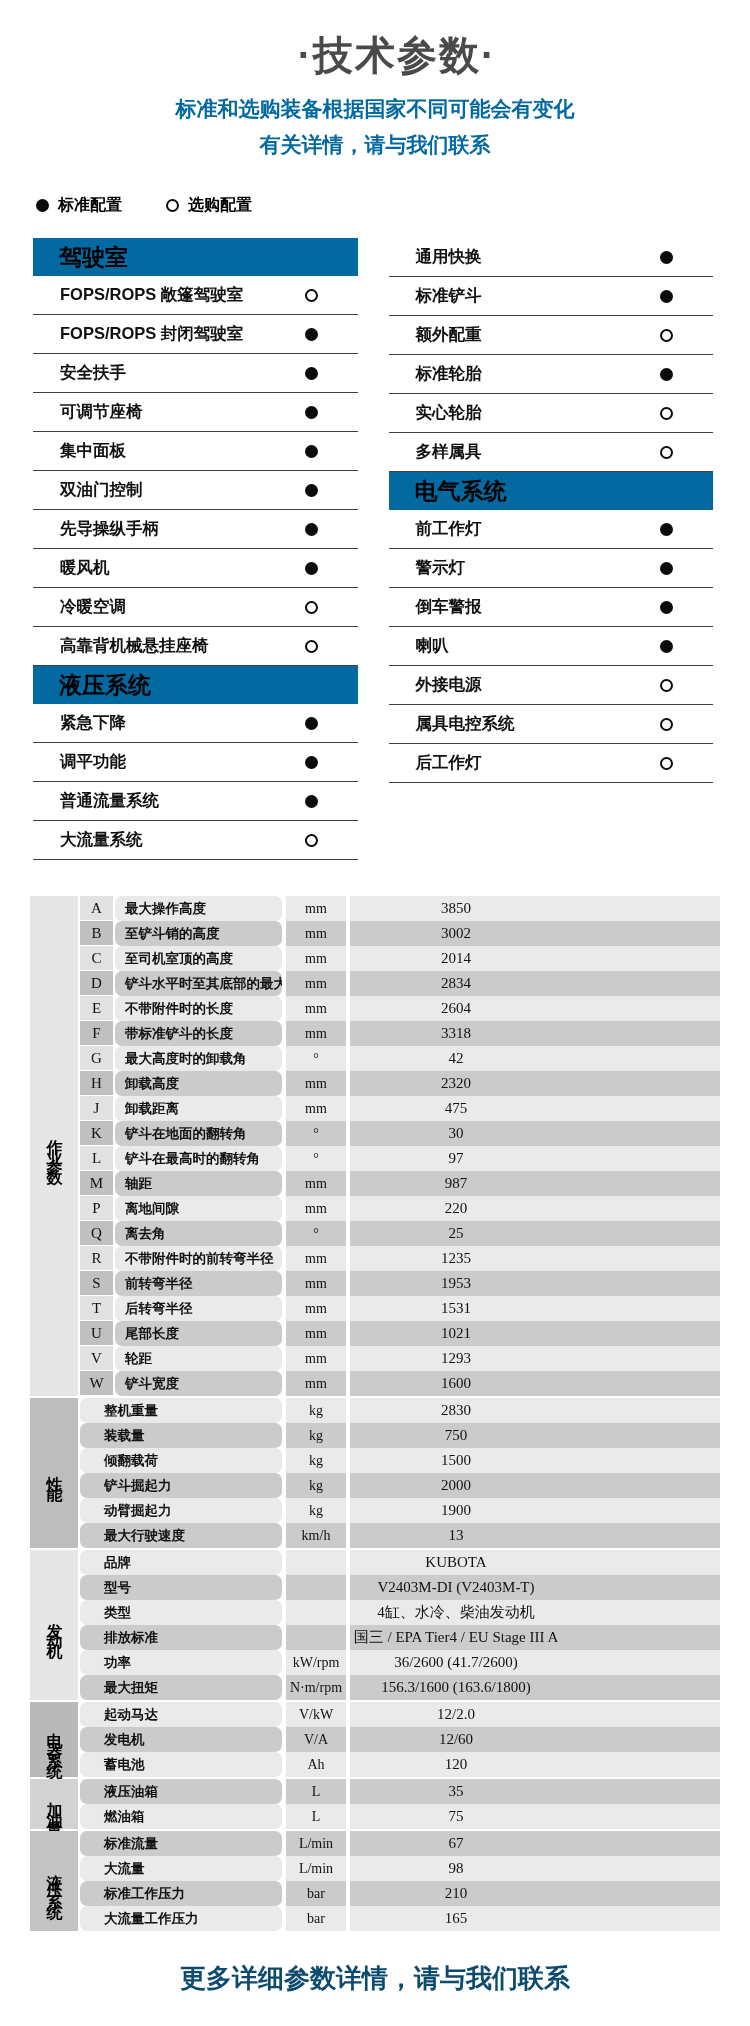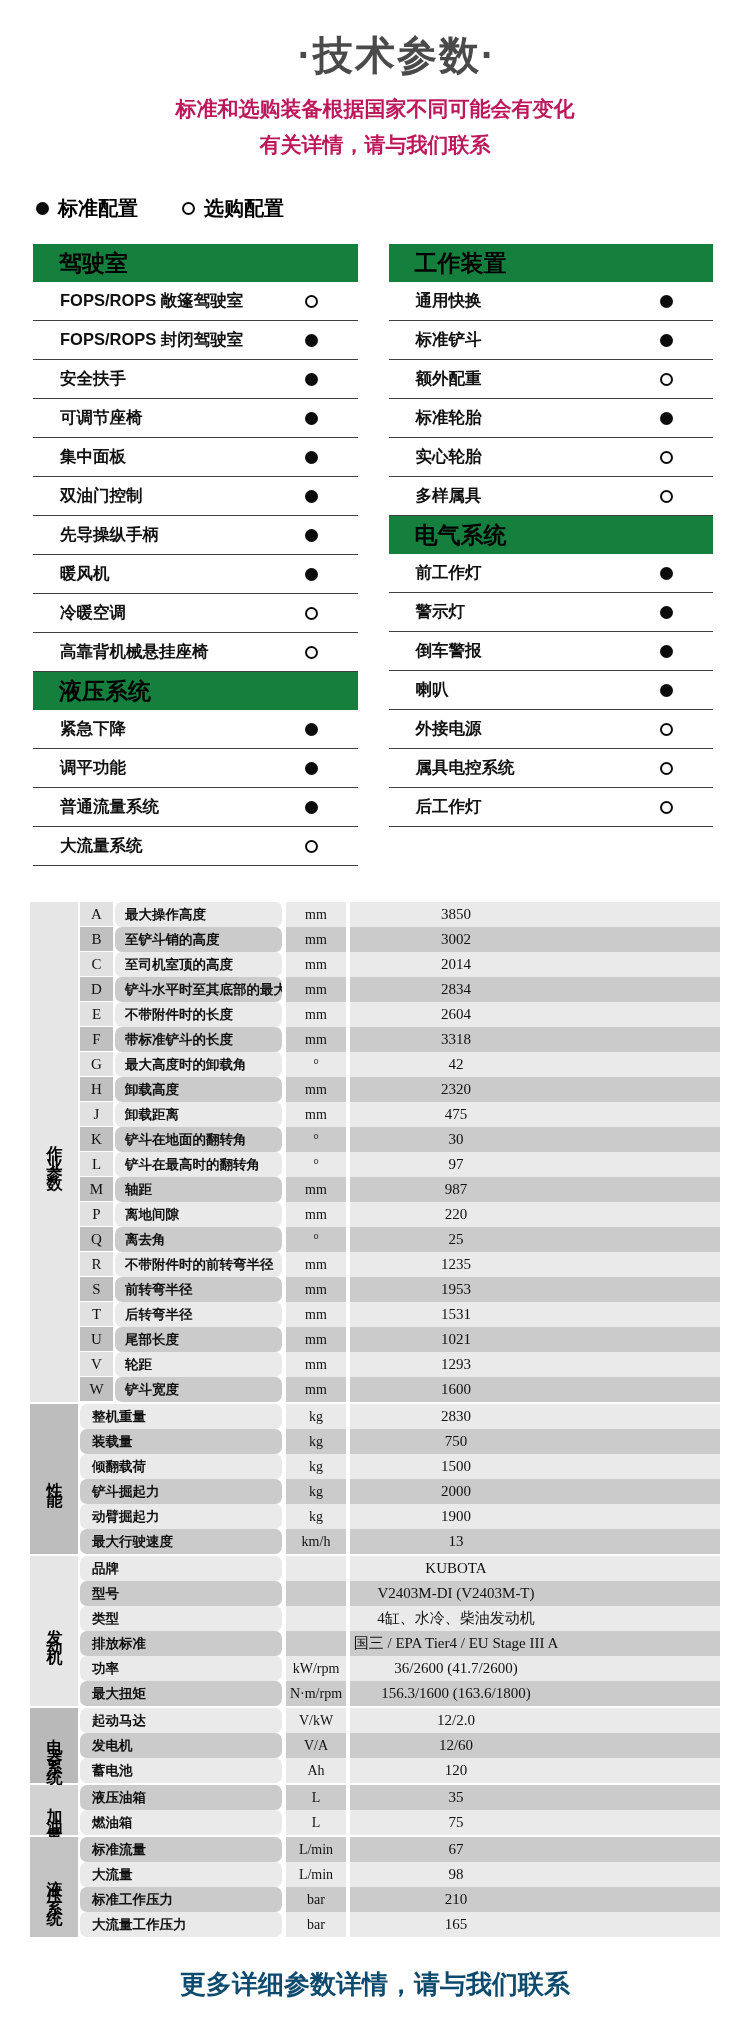--- a/index.html
+++ b/index.html
@@ -4,53 +4,53 @@
 <style>
   * { box-sizing: border-box; }
   html,body { margin:0; padding:0; background:#fff; }
   body {
     width:750px; height:2026px; overflow:hidden;
     font-family:"Liberation Sans", sans-serif; color:#111;
   }
   
   .hdr { text-align:center; }
   .title { margin:28px 0 0; font-size:40px; font-weight:bold; color:#4a4a4a; letter-spacing:2px;padding-left:44px; }
-  .subtitle { margin:12px 0 0; font-size:21px; font-weight:bold; color:#be185d; }
+  .subtitle { margin:12px 0 0; font-size:21px; font-weight:bold; color:#0369a1; }
   .subtitle + .subtitle { margin-top:8px; }
   
   .legend { margin:36px 0 0 36px; display:flex; align-items:center; gap:44px;
-            font-size:20px; font-weight:bold; color:#000; }
+            font-size:16px; font-weight:bold; color:#000; }
   .legend-item { display:flex; align-items:center; gap:9px; }
   .dot { width:13px; height:13px; border-radius:50%; display:inline-block; flex:0 0 auto; }
   .dot.filled { background:#0b0b0b; }
   .dot.empty  { background:#fff; border:2px solid #0b0b0b; }
   
   .equip-wrap { display:flex; gap:31px; margin:22px 37px 0 33px; }
   .equip-col { flex:1; min-width:0; }
-  .equip-header { background:#15803d; height:38px; line-height:38px;
+  .equip-header { background:#0369a1; height:38px; line-height:38px;
                   font-size:23px; font-weight:bold; color:#000; padding-left:26px; }
   .equip-row { height:39px; display:flex; align-items:center; justify-content:space-between;
                border-bottom:1.5px solid #3f3f3f; padding:0 40px 0 27px; }
   .equip-row .label { font-size:16.5px; font-weight:bold; white-space:nowrap; }
   
   .spec { margin:36px 0 0 30px; width:690px; }
   .group { display:flex; margin-bottom:2px; }
   .gcell { width:48px; flex:0 0 48px; writing-mode:vertical-lr; text-orientation:upright;
            display:flex; align-items:center; justify-content:center;
            font-size:16px; font-weight:bold; letter-spacing:10px; color:#000; }
   .gc0 { background:#e6e6e6; } .gc1 { background:#bdbdbd; } .gc2 { background:#e6e6e6; }
   .gc3 { background:#b9b9b9; } .gc4 { background:#d2d2d2; } .gc5 { background:#c3c3c3; }
   .rows { flex:1; margin-left:2px; }
   .srow { display:flex; height:25px; line-height:25px; }
   .srow > div { overflow:hidden; white-space:nowrap; }
   .letter { width:33px; flex:0 0 33px; margin-right:2px; text-align:center;
             font-family:"Liberation Serif", serif; font-size:15px; border-bottom:1px solid #fff; }
   .desc   { width:167px; flex:0 0 167px; margin-right:4px; padding-left:10px;
             font-size:13.5px; font-weight:bold;border-radius:7px; }
-  .desc.wide { width:202px; flex:0 0 202px; padding-left:12px; }
+  .desc.wide { width:202px; flex:0 0 202px; padding-left:24px; }
   .unit   { width:60px; flex:0 0 60px; margin-right:4px; text-align:center;
             font-family:"Liberation Serif", serif; font-size:14px; }
   .unit.u { }
   .value  { width:212px; flex:0 0 212px; text-align:center;
             font-family:"Liberation Serif", serif; font-size:15px; }
   .filler { flex:1; }
   .srow.light > div { background:#eaeaea; }
   .srow.dark  > div { background:#cbcbcb; }
   .srow.light > .letter { background:#e1e1e1; }
   .srow.dark  > .letter { background:#c0c0c0; }
@@ -154,21 +154,20 @@
 
   <div class="equip-row">
     <span class="label">大流量系统</span>
     <span class="dot empty"></span>
   </div>
 </div>
   </div>
 </div>
   <div class="equip-col" id="equip-right">
   <div class="equip-section">
-    <div class="equip-header">工作装置</div>
     <div class="equip-items">
   <div class="equip-row">
     <span class="label">通用快换</span>
     <span class="dot filled"></span>
   </div>
 
   <div class="equip-row">
     <span class="label">标准铲斗</span>
     <span class="dot filled"></span>
   </div>

